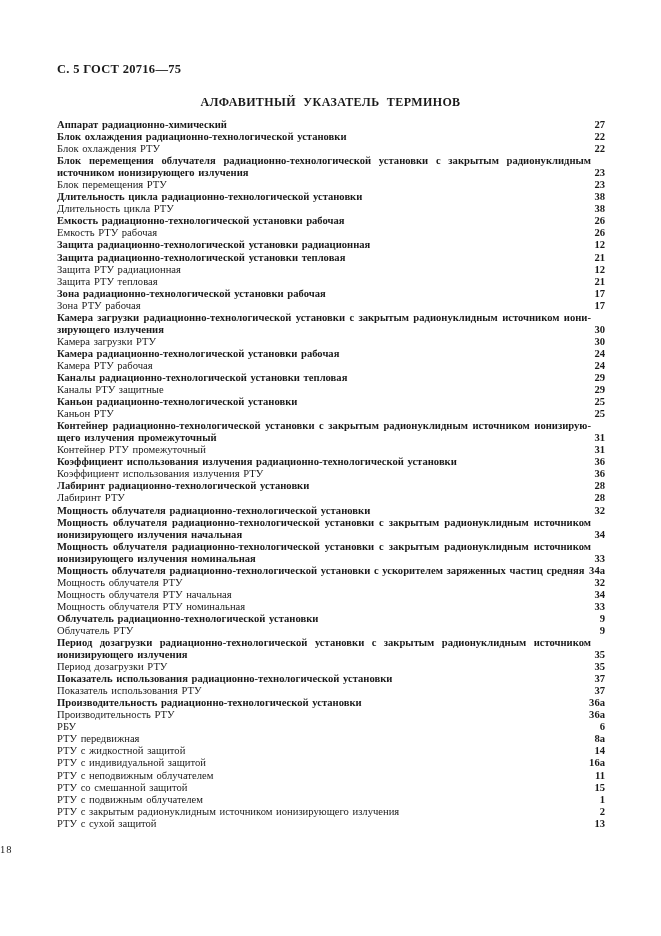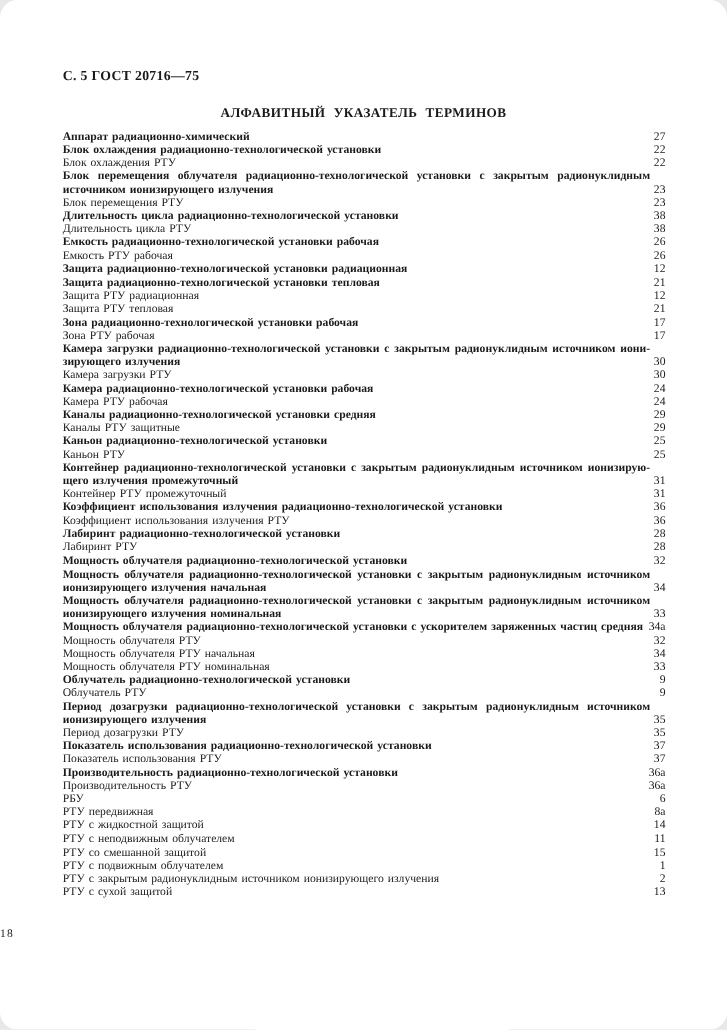--- a/index.html
+++ b/index.html
@@ -4,21 +4,20 @@
 <style>
   html,body { margin:0; padding:0; background:#e8e8e8; }
   .sheet {
     position:relative;
     width:661px; height:936px;
     margin:0 auto;
     background:#ffffff;
     color:#1a1a1a;
     font-family:"Liberation Serif", serif;
     overflow:hidden;
-    border-radius:16px;
   }
   .doc-header {
     position:absolute; left:57px; top:62px;
     font-weight:700; font-size:12.5px; letter-spacing:0.3px;
     white-space:nowrap;
   }
   .doc-title {
     position:absolute; left:0; right:0; top:95px;
     text-align:center;
     font-weight:700; font-size:12px;
@@ -34,21 +33,21 @@
     word-spacing:1px;
   }
   .entry .term {
     display:block;
     text-align:justify;
     padding-right:14px;
   }
   .entry.bold .term { font-weight:700; }
   .entry .pagenum {
     position:absolute; right:0; bottom:0;
-    font-weight:400;
+    font-weight:700;
     text-align:right;
     background:#ffffff;
     padding-left:4px;
   }
   .page-footer {
     position:absolute; left:0; right:0; top:844px;
     text-align:left; font-size:10.5px; letter-spacing:1px;
   }
 </style>
 </head>
@@ -130,21 +129,21 @@
       </div>
       <div class="entry bold">
         <span class="term">Камера радиационно-технологической установки рабочая</span>
         <span class="pagenum">24</span>
       </div>
       <div class="entry">
         <span class="term">Камера РТУ рабочая</span>
         <span class="pagenum">24</span>
       </div>
       <div class="entry bold">
-        <span class="term">Каналы радиационно-технологической установки средняя</span>
+        <span class="term">Каналы радиационно-технологической установки тепловая</span>
         <span class="pagenum">29</span>
       </div>
       <div class="entry">
         <span class="term">Каналы РТУ защитные</span>
         <span class="pagenum">29</span>
       </div>
       <div class="entry bold">
         <span class="term">Каньон радиационно-технологической установки</span>
         <span class="pagenum">25</span>
       </div>
@@ -242,20 +241,24 @@
       </div>
       <div class="entry">
         <span class="term">РТУ передвижная</span>
         <span class="pagenum">8а</span>
       </div>
       <div class="entry">
         <span class="term">РТУ с жидкостной защитой</span>
         <span class="pagenum">14</span>
       </div>
       <div class="entry">
+        <span class="term">РТУ с индивидуальной защитой</span>
+        <span class="pagenum">16а</span>
+      </div>
+      <div class="entry">
         <span class="term">РТУ с неподвижным облучателем</span>
         <span class="pagenum">11</span>
       </div>
       <div class="entry">
         <span class="term">РТУ со смешанной защитой</span>
         <span class="pagenum">15</span>
       </div>
       <div class="entry">
         <span class="term">РТУ с подвижным облучателем</span>
         <span class="pagenum">1</span>

